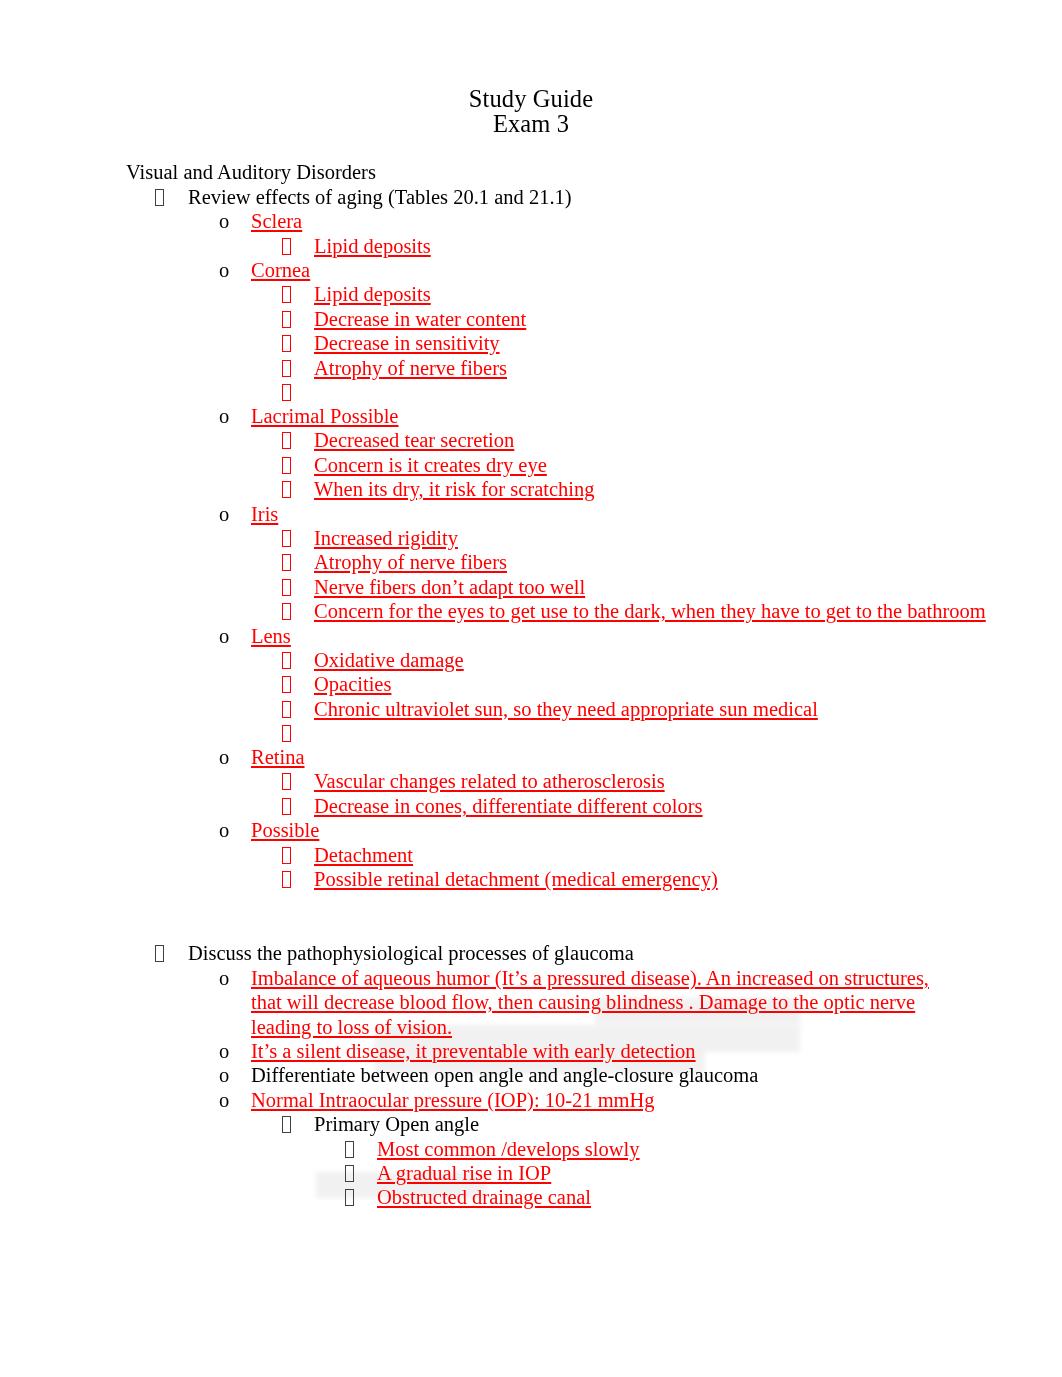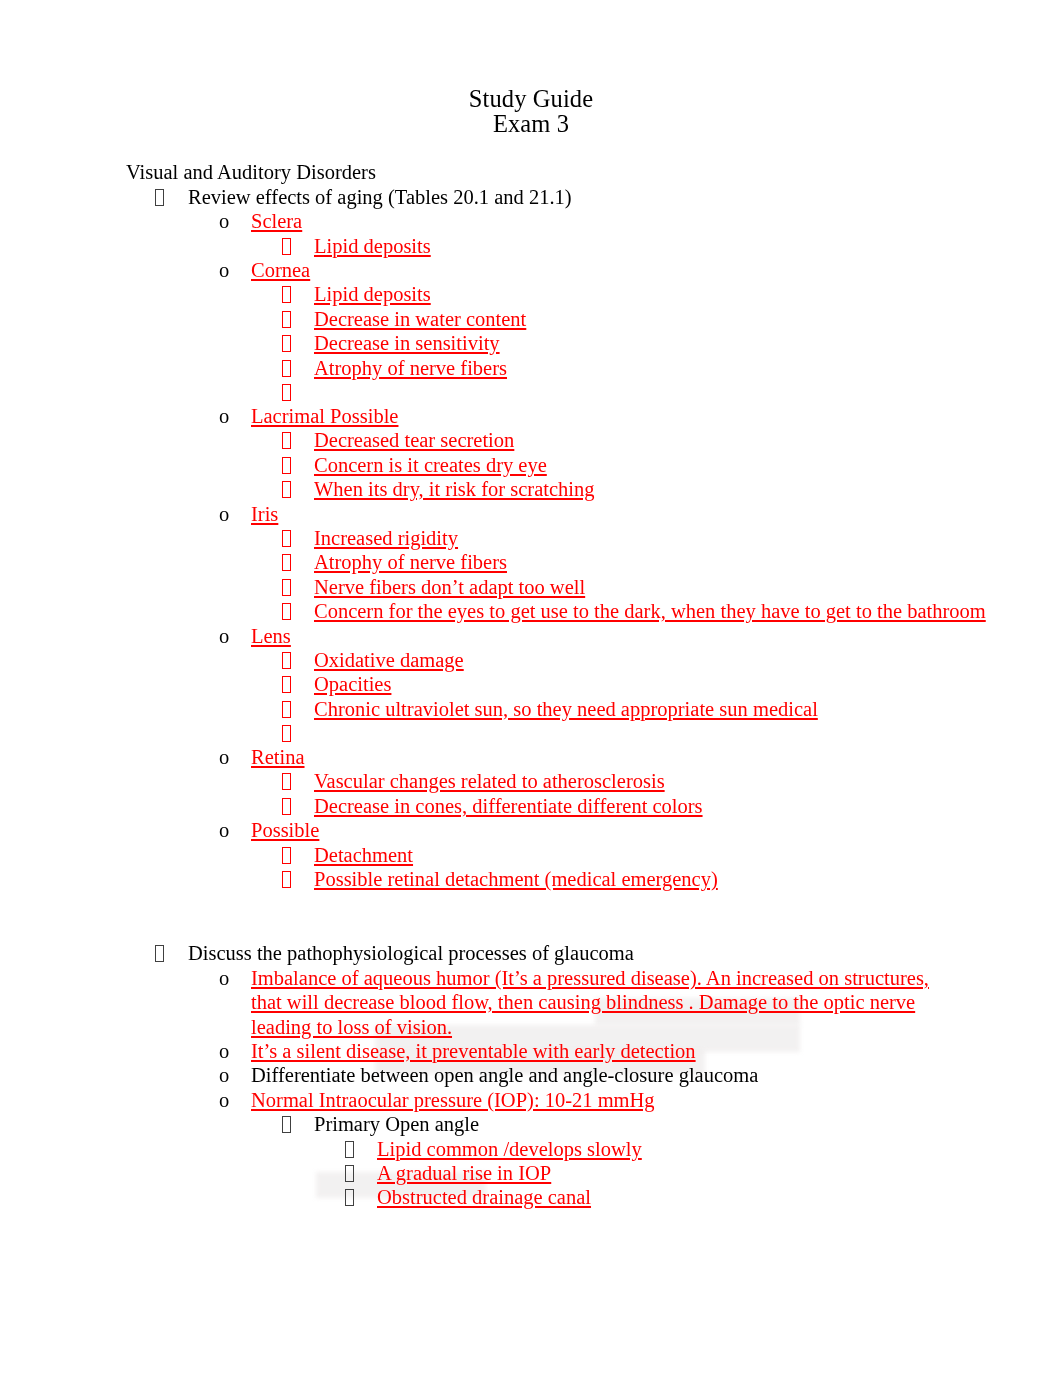--- a/index.html
+++ b/index.html
@@ -280,21 +280,21 @@
       <span class="bullet-o">o</span>
       <span class="row-text red">Normal Intraocular pressure (IOP): 10-21 mmHg</span>
     </div>
 
     <div class="row lvl3">
       <span class="bullet"></span>
       <span class="row-text black">Primary Open angle</span>
     </div>
     <div class="row lvl4">
       <span class="bullet"></span>
-      <span class="row-text red">Lipid common /develops slowly</span>
+      <span class="row-text red">Most common /develops slowly</span>
     </div>
     <div class="row lvl4">
       <span class="bullet"></span>
       <span class="row-text red">A gradual rise in IOP</span>
     </div>
     <div class="row lvl4">
       <span class="bullet"></span>
       <span class="row-text red">Obstructed drainage canal</span>
     </div>
 

